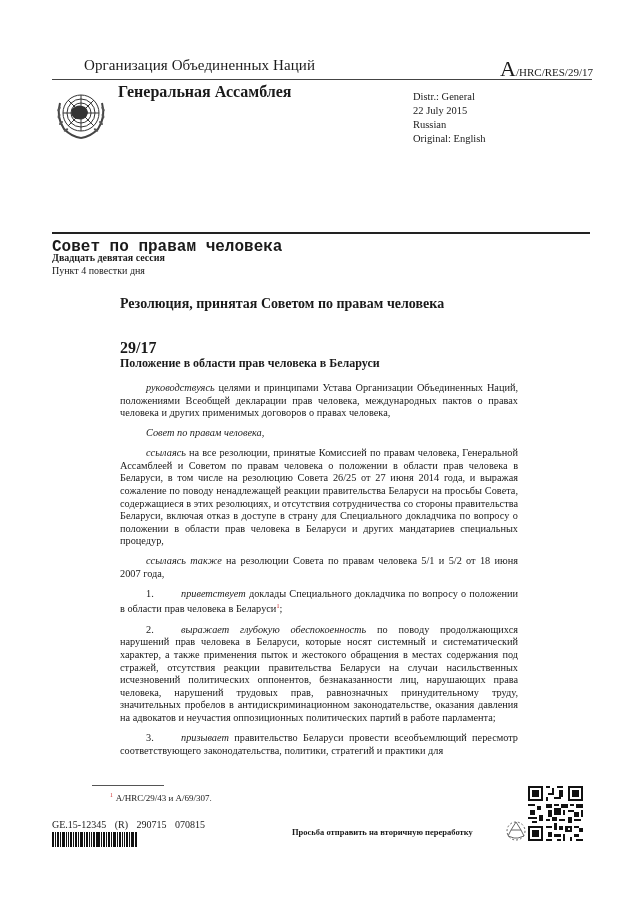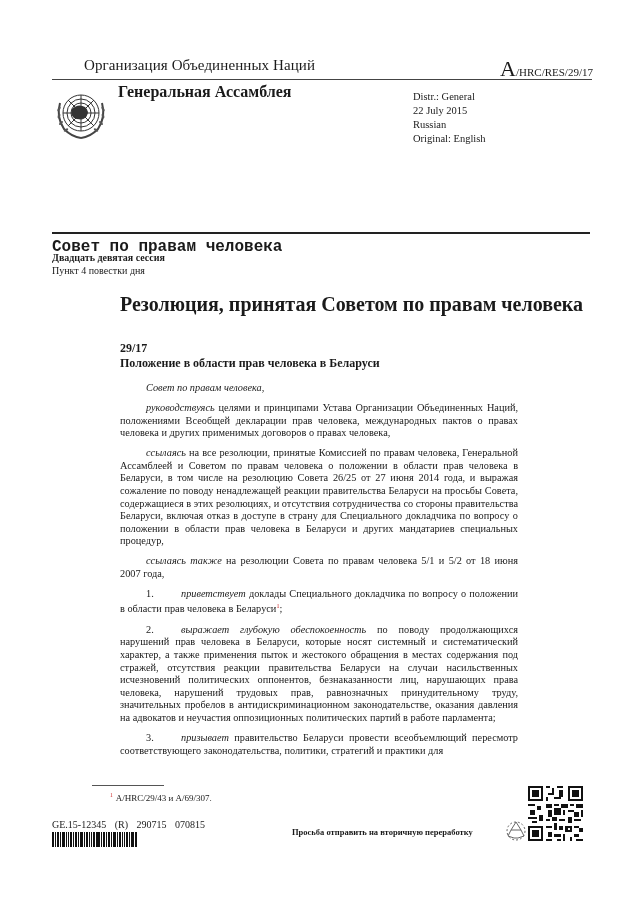--- a/index.html
+++ b/index.html
@@ -19,22 +19,22 @@
   .assembly-title { left: 118px; top: 83px; font-size: 16px; font-weight: bold; white-space: nowrap; }
 
   .distr { left: 413px; top: 90px; font-size: 10.5px; line-height: 14px; }
 
   .rule-thick { left: 52px; top: 232px; width: 538px; height: 2px; background: #222; }
 
   .council { left: 52px; top: 238px; font-size: 16px; font-weight: bold; font-family: Liberation Mono, monospace; }
   .session { left: 52px; top: 252px; font-size: 10px; font-weight: bold; }
   .agenda { left: 52px; top: 265px; font-size: 10px; }
 
-  .res-title { left: 120px; top: 296px; font-size: 20px; font-weight: bold; line-height: 16px; }
-  .res-num { left: 120px; top: 340px; font-size: 12px; font-weight: bold; line-height: 16px; }
+  .res-title { left: 120px; top: 296px; font-size: 14px; font-weight: bold; line-height: 16px; }
+  .res-num { left: 120px; top: 340px; font-size: 16px; font-weight: bold; line-height: 16px; }
   .res-subject { left: 120px; top: 356px; font-size: 12px; font-weight: bold; }
 
   
   .body { left: 120px; top: 382px; width: 398px; font-size: 10.3px; line-height: 12.6px; text-align: justify; }
   .body p { margin-bottom: 7.4px; }
   .body p.indent { text-indent: 26px; }
   .body .it { font-style: italic; }
   .body .num { display: inline-block; width: 35px; text-indent: 0; }
   .body sup.fn { color: #cc2222; font-size: 6px; }
 
@@ -104,22 +104,22 @@
 <div class="abs session">Двадцать девятая сессия</div>
 <div class="abs agenda">Пункт 4 повестки дня</div>
 
 <div class="abs res-title">
   <div>Резолюция, принятая Советом по правам человека</div>
 </div>
 <div class="abs res-num">29/17</div>
 <div class="abs res-subject">Положение в области прав человека в Беларуси</div>
 
 <div class="abs body">
+  <p class="indent"><span class="it">руководствуясь</span><span> целями и принципами Устава Организации Объединенных Наций, положениями Всеобщей декларации прав человека, международных пактов о правах человека и других применимых договоров о правах человека,</span></p>
   <p class="indent"><span class="it">Совет по правам человека,</span></p>
-  <p class="indent"><span class="it">руководствуясь</span><span> целями и принципами Устава Организации Объединенных Наций, положениями Всеобщей декларации прав человека, международных пактов о правах человека и других применимых договоров о правах человека,</span></p>
   <p class="indent"><span class="it">ссылаясь</span><span> на все резолюции, принятые Комиссией по правам человека, Генеральной Ассамблеей и Советом по правам человека о положении в области прав человека в Беларуси, в том числе на резолюцию Совета 26/25 от 27 июня 2014 года, и выражая сожаление по поводу ненадлежащей реакции правительства Беларуси на просьбы Совета, содержащиеся в этих резолюциях, и отсутствия сотрудничества со стороны правительства Беларуси, включая отказ в доступе в страну для Специального докладчика по вопросу о положении в области прав человека в Беларуси и других мандатариев специальных процедур,</span></p>
   <p class="indent"><span class="it">ссылаясь также</span><span> на резолюции Совета по правам человека 5/1 и 5/2 от 18 июня 2007 года,</span></p>
   <p class="indent"><span class="num">1.</span><span class="it">приветствует</span><span> доклады Специального докладчика по вопросу о положении в области прав человека в Беларуси</span><sup class="fn">1</sup><span>;</span></p>
   <p class="indent"><span class="num">2.</span><span class="it">выражает глубокую обеспокоенность</span><span> по поводу продолжающихся нарушений прав человека в Беларуси, которые носят системный и систематический характер, а также применения пыток и жестокого обращения в местах содержания под стражей, отсутствия реакции правительства Беларуси на случаи насильственных исчезновений политических оппонентов, безнаказанности лиц, нарушающих права человека, нарушений трудовых прав, равнозначных принудительному труду, значительных пробелов в антидискриминационном законодательстве, оказания давления на адвокатов и неучастия оппозиционных политических партий в работе парламента;</span></p>
   <p class="indent"><span class="num">3.</span><span class="it">призывает</span><span> правительство Беларуси провести всеобъемлющий пересмотр соответствующего законодательства, политики, стратегий и практики для</span></p>
 </div>
 
 <div class="abs fn-rule"></div>
 <div class="abs fn-text">
   <sup>1</sup><span>A/HRC/29/43 и A/69/307.</span>

